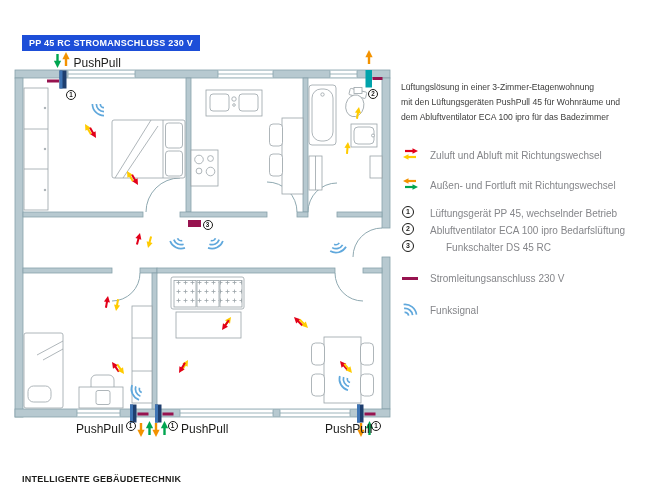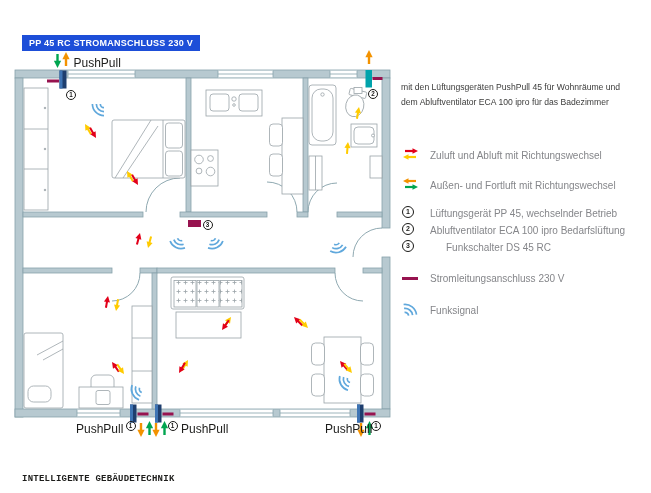--- a/index.html
+++ b/index.html
@@ -231,20 +231,21 @@
   <span class="abs pp" style="left:76px;top:421.5px;">PushPull</span>
   <span class="abs mk" style="left:125.5px;top:421px;">1</span>
 
   <span class="abs mk" style="left:167.5px;top:421px;">1</span>
   <span class="abs pp" style="left:181px;top:421.5px;">PushPull</span>
 
   <span class="abs pp" style="left:325px;top:421.5px;">PushPull</span>
   <span class="abs mk" style="left:371px;top:421px;">1</span>
 
   <div class="abs intro" style="left:401px;top:80px;">
+    <div>Lüftungslösung in einer 3-Zimmer-Etagenwohnung</div>
     <div>mit den Lüftungsgeräten PushPull 45 für Wohnräume und</div>
     <div>dem Abluftventilator ECA 100 ipro für das Badezimmer</div>
   </div>
 
   <svg class="abs" style="left:401px;top:147px;" width="19" height="14" viewBox="0 0 19 14">
     <line x1="4" y1="4" x2="12" y2="4" stroke="#E2001A" stroke-width="2.2"></line>
     <polygon points="17,4 11.5,1.2 11.5,6.8" fill="#E2001A"></polygon>
     <line x1="7" y1="10" x2="15" y2="10" stroke="#FFCB00" stroke-width="2.2"></line>
     <polygon points="2,10 7.5,7.2 7.5,12.8" fill="#FFCB00"></polygon>
   </svg>
@@ -272,14 +273,14 @@
 
   <svg class="abs" style="left:398px;top:296px;" width="26" height="26" viewBox="0 0 26 26">
     <g fill="none" stroke="#60A8DC" stroke-width="1.7" transform="translate(7,20) rotate(-52)">
       <path d="M2.6,-2.6 A3.7,3.7 0 0 1 2.6,2.6"></path>
       <path d="M5.4,-5.4 A7.6,7.6 0 0 1 5.4,5.4"></path>
       <path d="M8.2,-8.2 A11.6,11.6 0 0 1 8.2,8.2"></path>
     </g>
   </svg>
   <span class="abs leglbl" style="left:430px;top:305px;">Funksignal</span>
 
-  <div class="abs footer" style="left:22px;top:474px;font-family:Liberation Mono, monospace;">INTELLIGENTE GEBÄUDETECHNIK</div>
+  <div class="abs footer" style="left:22px;top:474px;">INTELLIGENTE GEBÄUDETECHNIK</div>
 </div>
 
 </body></html>

